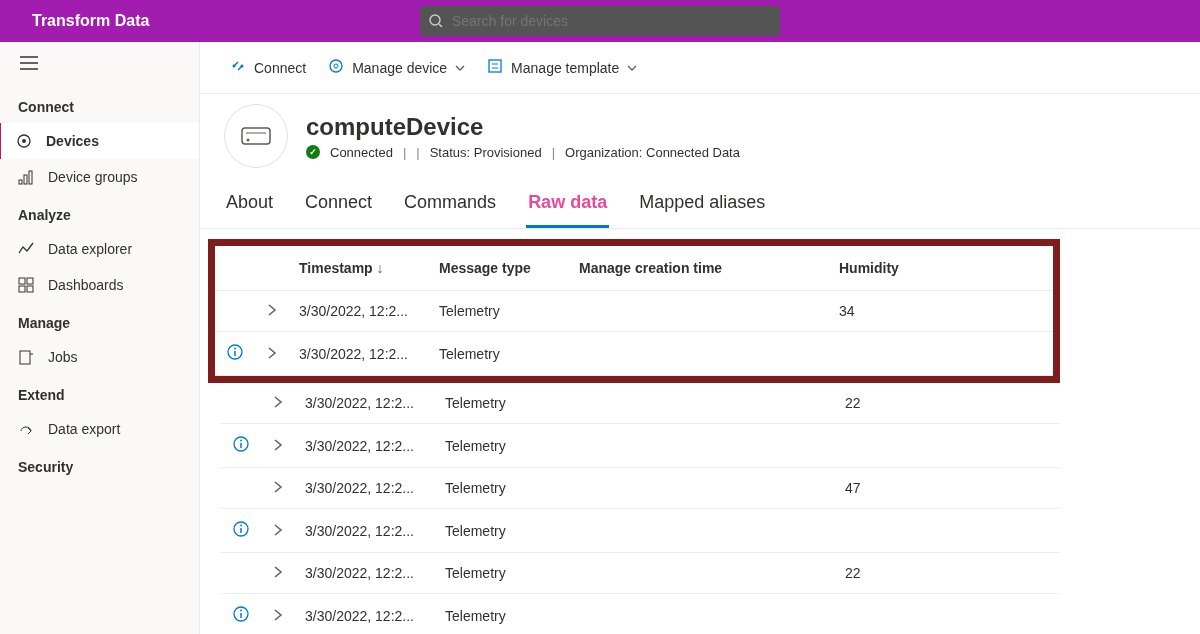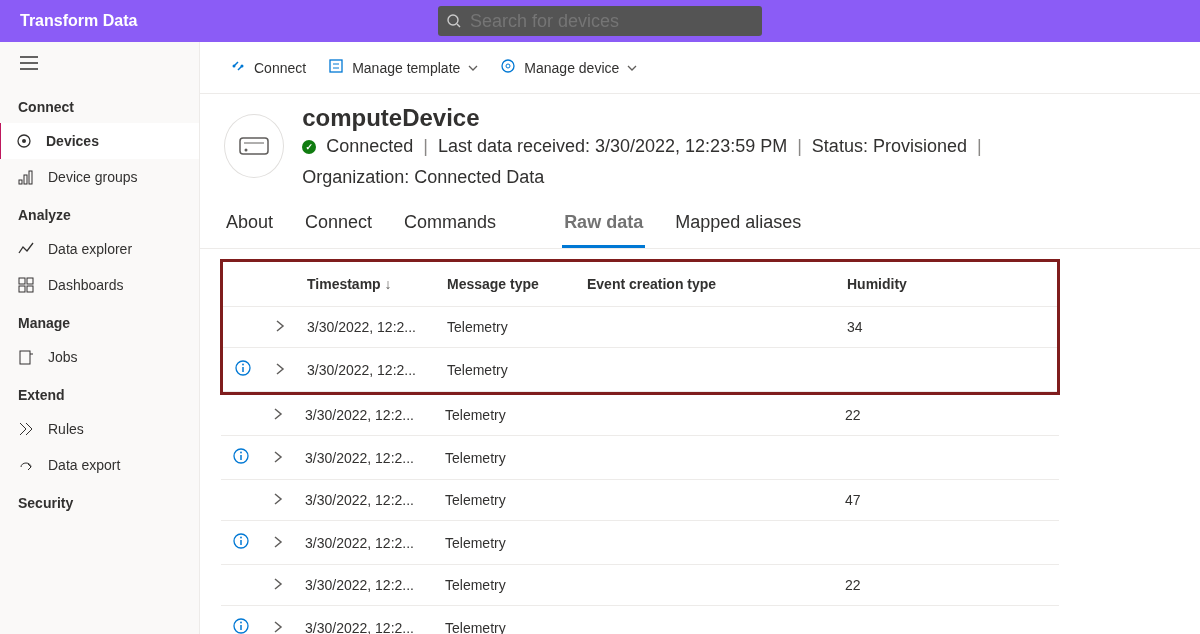--- a/index.html
+++ b/index.html
@@ -1,44 +1,44 @@
 <!DOCTYPE html>
 <html><head>
 <meta charset="utf-8">
 <style>
 * { box-sizing: border-box; margin: 0; padding: 0; }
 body { font-family: "Segoe UI", -apple-system, sans-serif; font-size: 14px; color: #323130; background: #fff; width: 1200px; height: 634px; overflow: hidden; }
-.top-bar { background: #8b5cf6; height: 42px; display: flex; align-items: center; padding: 0 20px; color: #fff; }
+.top-bar { background: #a21caf; height: 42px; display: flex; align-items: center; padding: 0 32px; color: #fff; }
 .app-title { font-size: 16px; font-weight: 600; }
 .search-wrap { margin-left: auto; margin-right: auto; position: absolute; left: 50%; transform: translateX(-50%); }
-.search-box { background: #545454; border: none; width: 324px; height: 30px; border-radius: 3px; padding: 0 10px 0 32px; color: #ccc; font-size: 18px; }
+.search-box { background: #545454; border: none; width: 360px; height: 30px; border-radius: 3px; padding: 0 10px 0 32px; color: #ccc; font-size: 14px; }
 .search-wrap svg { position: absolute; left: 8px; top: 7px; }
 .layout { display: flex; height: calc(634px - 42px); }
 .sidebar { width: 200px; background: #faf9f8; border-right: 1px solid #edebe9; overflow-y: auto; }
 .hamburger { padding: 14px 20px; }
 .side-section-header { font-weight: 600; font-size: 14px; padding: 12px 18px 8px; }
 .side-item { display: flex; align-items: center; gap: 14px; padding: 10px 18px; cursor: pointer; font-size: 14px; }
 .side-item.active { background: #fff; border-left: 1px solid #be185d; font-weight: 600; padding-left: 15px; }
 .side-item svg { flex-shrink: 0; }
 .main { flex: 1; overflow-y: auto; }
 .actions-bar { display: flex; align-items: center; gap: 10px; padding: 12px 24px; border-bottom: 1px solid #edebe9; }
 .action-btn { display: flex; align-items: center; gap: 8px; padding: 4px 6px; cursor: pointer; color: #323130; }
 .action-btn .ic { color: #0078d4; }
 .device-header { display: flex; align-items: center; gap: 18px; padding: 10px 24px 12px; }
 .device-icon-box { width: 64px; height: 64px; border: 1px solid #e1dfdd; border-radius: 50%; display: flex; align-items: center; justify-content: center; }
 .device-title { font-size: 24px; font-weight: 700; margin-bottom: 4px; }
-.device-status-row { display: flex; align-items: center; gap: 10px; flex-wrap: wrap; font-size: 18px; color: #323130; }
+.device-status-row { display: flex; align-items: center; gap: 10px; flex-wrap: wrap; font-size: 13px; color: #323130; }
 .status-dot { width: 14px; height: 14px; border-radius: 50%; background: #107c10; display: inline-flex; align-items: center; justify-content: center; }
 .status-dot::after { content: "✓"; color: #fff; font-size: 9px; font-weight: bold; }
 .sep { color: #8a8886; }
 .tabs { display: flex; gap: 28px; padding: 0 24px; border-bottom: 1px solid #edebe9; }
 .tab { padding: 12px 2px; cursor: pointer; font-size: 18px; }
-.tab.active { border-bottom: 3px solid #0078d4; font-weight: 600; color: #737373; margin-left: 36px; }
+.tab.active { border-bottom: 3px solid #0078d4; font-weight: 600; color: #ec4899; }
 .table-zone { padding: 10px 0px 0 0px; }
-.highlight-box { border: 3px solid #7f1d1d; margin: 0 140px 0 20px; }
+.highlight-box { border: 7px solid #7f1d1d; margin: 0 140px 0 8px; }
 .data-table { width: 100%; border-collapse: collapse; }
 .data-table th { text-align: left; font-weight: 600; padding: 14px 10px; font-size: 14px; border-bottom: 1px solid #edebe9; }
 .data-table td { padding: 12px 10px; border-bottom: 1px solid #edebe9; font-size: 14px; }
 .col-pre { width: 40px; }
 .col-chev { width: 34px; text-align: center; }
 .col-ts { width: 140px; }
 .col-msg { width: 140px; }
 .col-evt { width: 260px; }
 .chev { display: inline-block; color: #605e5c; cursor: pointer; }
 .info-ic { color: #0078d4; }
@@ -108,84 +108,76 @@
       <svg width="16" height="16" viewBox="0 0 16 16">
           <rect x="2" y="2" width="10" height="13" stroke="#323130" fill="none"></rect>
           <line x1="12" y1="5" x2="15" y2="5" stroke="#323130"></line>
         </svg>
       <span>Jobs</span>
     </div>
 
     <div class="side-section-header">Extend</div>
     <div class="side-item">
       <svg width="16" height="16" viewBox="0 0 16 16">
-          <polyline points="2,2 8,8 2,14" stroke="#323130" fill="none"></polyline>
-          <polyline points="8,2 14,8 8,14" stroke="#323130" fill="none"></polyline>
-        </svg>
-      <span>Rules</span>
-    </div>
-    <div class="side-item">
-      <svg width="16" height="16" viewBox="0 0 16 16">
           <path d="M3 10 A5 4 0 0 1 13 10" stroke="#323130" fill="none"></path>
           <polyline points="10,7 13,10 10,13" stroke="#323130" fill="none"></polyline>
         </svg>
       <span>Data export</span>
     </div>
 
     <div class="side-section-header">Security</div>
   </div>
 
   <div class="main">
     <div class="actions-bar">
       <div class="action-btn">
         <span class="ic"><svg width="16" height="16" viewBox="0 0 16 16">
               <path d="M4 8 L8 4 M8 12 L12 8" stroke="#0078d4" stroke-width="1.5" fill="none"></path>
               <circle cx="4" cy="8" r="1.5" fill="#0078d4"></circle>
               <circle cx="12" cy="8" r="1.5" fill="#0078d4"></circle>
             </svg></span>
         <span>Connect</span>
+      </div>
+      <div class="action-btn">
+        <span class="ic"><svg width="16" height="16" viewBox="0 0 16 16">
+              <circle cx="8" cy="8" r="6" stroke="#0078d4" fill="none" stroke-width="1.3"></circle>
+              <circle cx="8" cy="8" r="2" stroke="#0078d4" fill="none"></circle>
+            </svg></span>
+        <span>Manage device</span>
+        <svg width="10" height="10" viewBox="0 0 10 10">
+            <polyline points="1,3 5,7 9,3" stroke="#605e5c" fill="none" stroke-width="1.3"></polyline>
+          </svg>
       </div>
       <div class="action-btn">
         <span class="ic"><svg width="16" height="16" viewBox="0 0 16 16">
               <rect x="2" y="2" width="12" height="12" stroke="#0078d4" fill="none" stroke-width="1.3"></rect>
               <line x1="5" y1="6" x2="11" y2="6" stroke="#0078d4"></line>
               <line x1="5" y1="10" x2="11" y2="10" stroke="#0078d4"></line>
             </svg></span>
         <span>Manage template</span>
         <svg width="10" height="10" viewBox="0 0 10 10">
             <polyline points="1,3 5,7 9,3" stroke="#605e5c" fill="none" stroke-width="1.3"></polyline>
           </svg>
       </div>
-      <div class="action-btn">
-        <span class="ic"><svg width="16" height="16" viewBox="0 0 16 16">
-              <circle cx="8" cy="8" r="6" stroke="#0078d4" fill="none" stroke-width="1.3"></circle>
-              <circle cx="8" cy="8" r="2" stroke="#0078d4" fill="none"></circle>
-            </svg></span>
-        <span>Manage device</span>
-        <svg width="10" height="10" viewBox="0 0 10 10">
-            <polyline points="1,3 5,7 9,3" stroke="#605e5c" fill="none" stroke-width="1.3"></polyline>
-          </svg>
-      </div>
     </div>
 
     <div class="device-header">
       <div class="device-icon-box">
         <svg width="32" height="20" viewBox="0 0 32 20">
             <rect x="2" y="2" width="28" height="16" rx="3" stroke="#605e5c" fill="none" stroke-width="1.5"></rect>
             <circle cx="8" cy="14" r="1.5" fill="#605e5c"></circle>
             <line x1="6" y1="7" x2="26" y2="7" stroke="#605e5c"></line>
           </svg>
       </div>
       <div>
         <div class="device-title">computeDevice</div>
         <div class="device-status-row">
           <span class="status-dot"></span>
           <span>Connected</span>
           <span class="sep">|</span>
-          <span>Last data received: 3/30/2022, 12:23:59 PM</span>
           <span class="sep">|</span>
           <span>Status: Provisioned</span>
           <span class="sep">|</span>
           <span>Organization: Connected Data</span>
         </div>
       </div>
     </div>
 
     <div class="tabs">
       <div class="tab">About</div>
@@ -197,21 +189,21 @@
 
     <div class="table-zone">
       <div class="highlight-box">
         <table class="data-table">
           <thead>
             <tr>
               <th class="col-pre"></th>
               <th class="col-chev"></th>
               <th class="col-ts"><span>Timestamp</span> <span class="sort-arrow">↓</span></th>
               <th class="col-msg">Message type</th>
-              <th class="col-evt">Event creation type</th>
+              <th class="col-evt">Manage creation time</th>
               <th>Humidity</th>
             </tr>
           </thead>
           <tbody id="tbody-highlight">
               <tr>
                 <td class="col-pre" style="text-align:center"></td>
                 <td class="col-chev"><span class="chev"><svg width="10" height="12" viewBox="0 0 10 12">
                       <polyline points="2,1 8,6 2,11" stroke="#605e5c" fill="none" stroke-width="1.5"></polyline>
                     </svg></span></td>
                 <td class="col-ts">3/30/2022, 12:2...</td>

